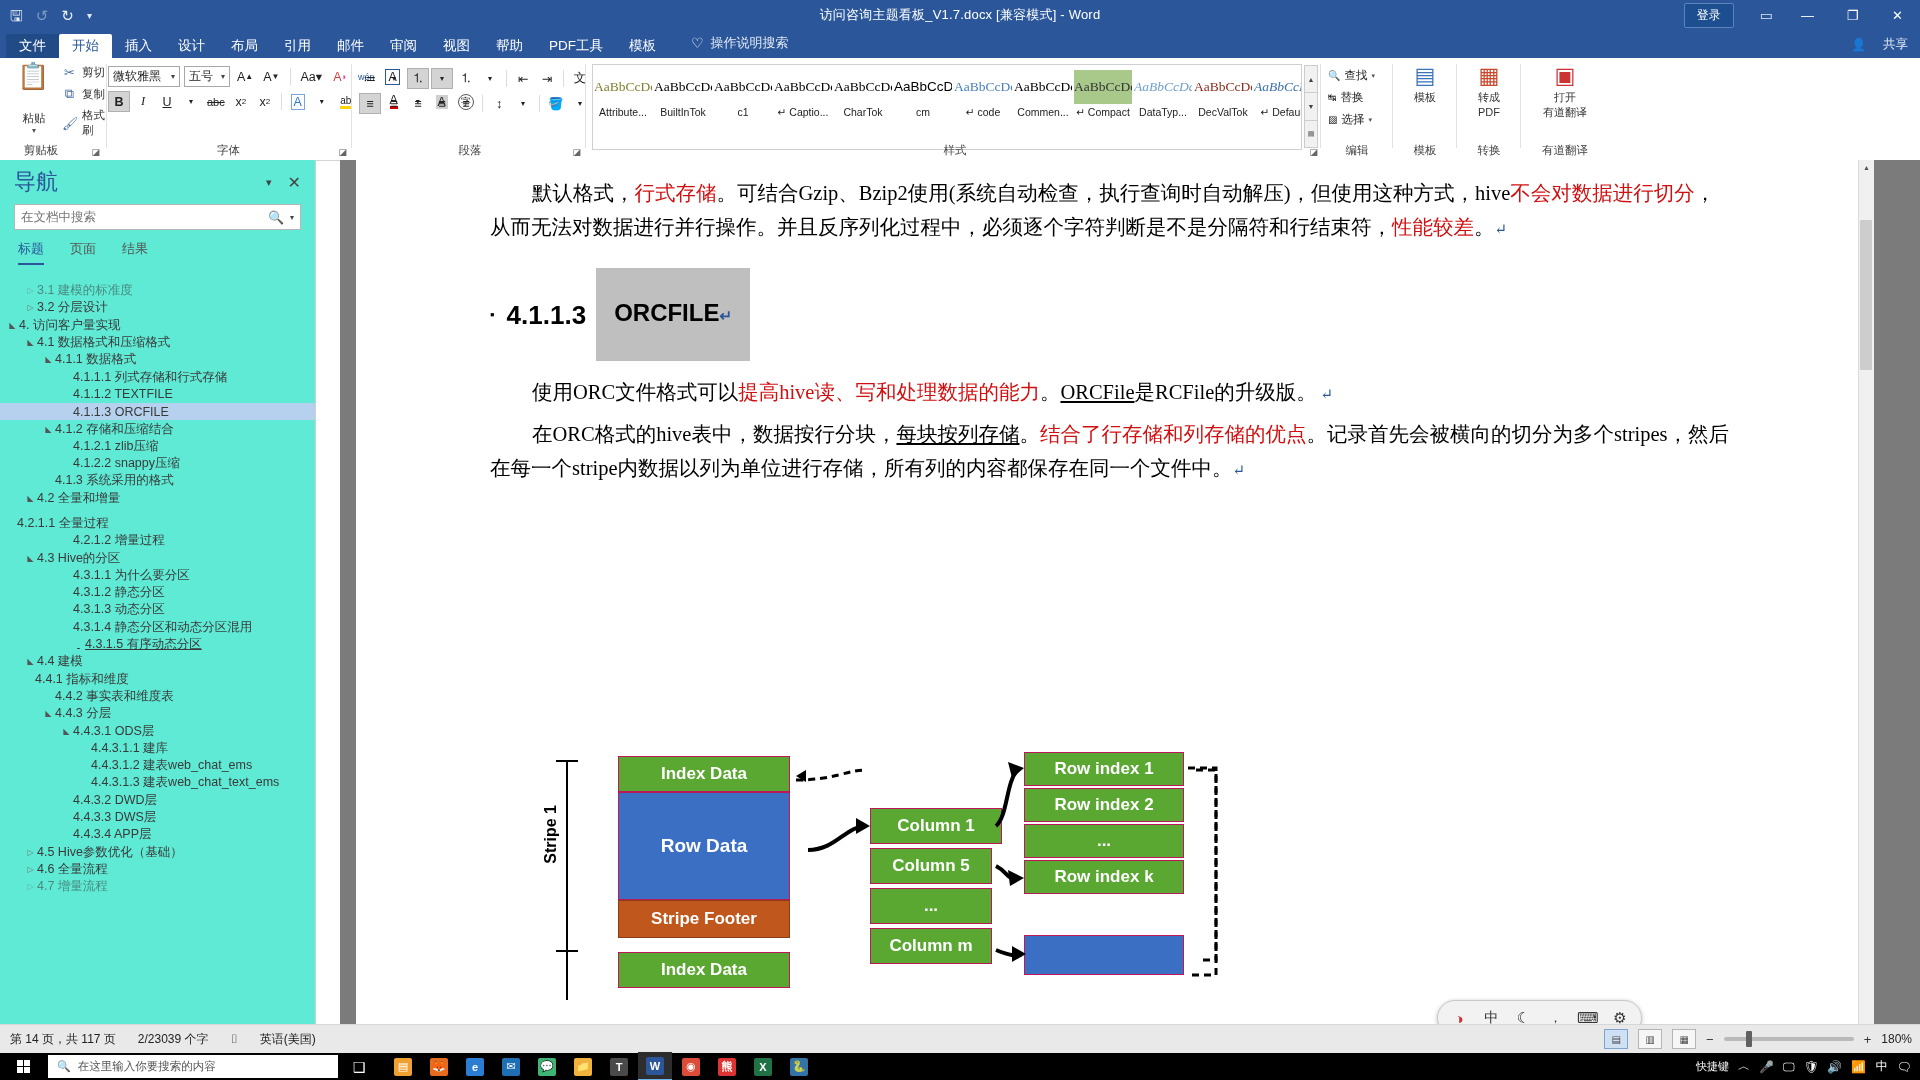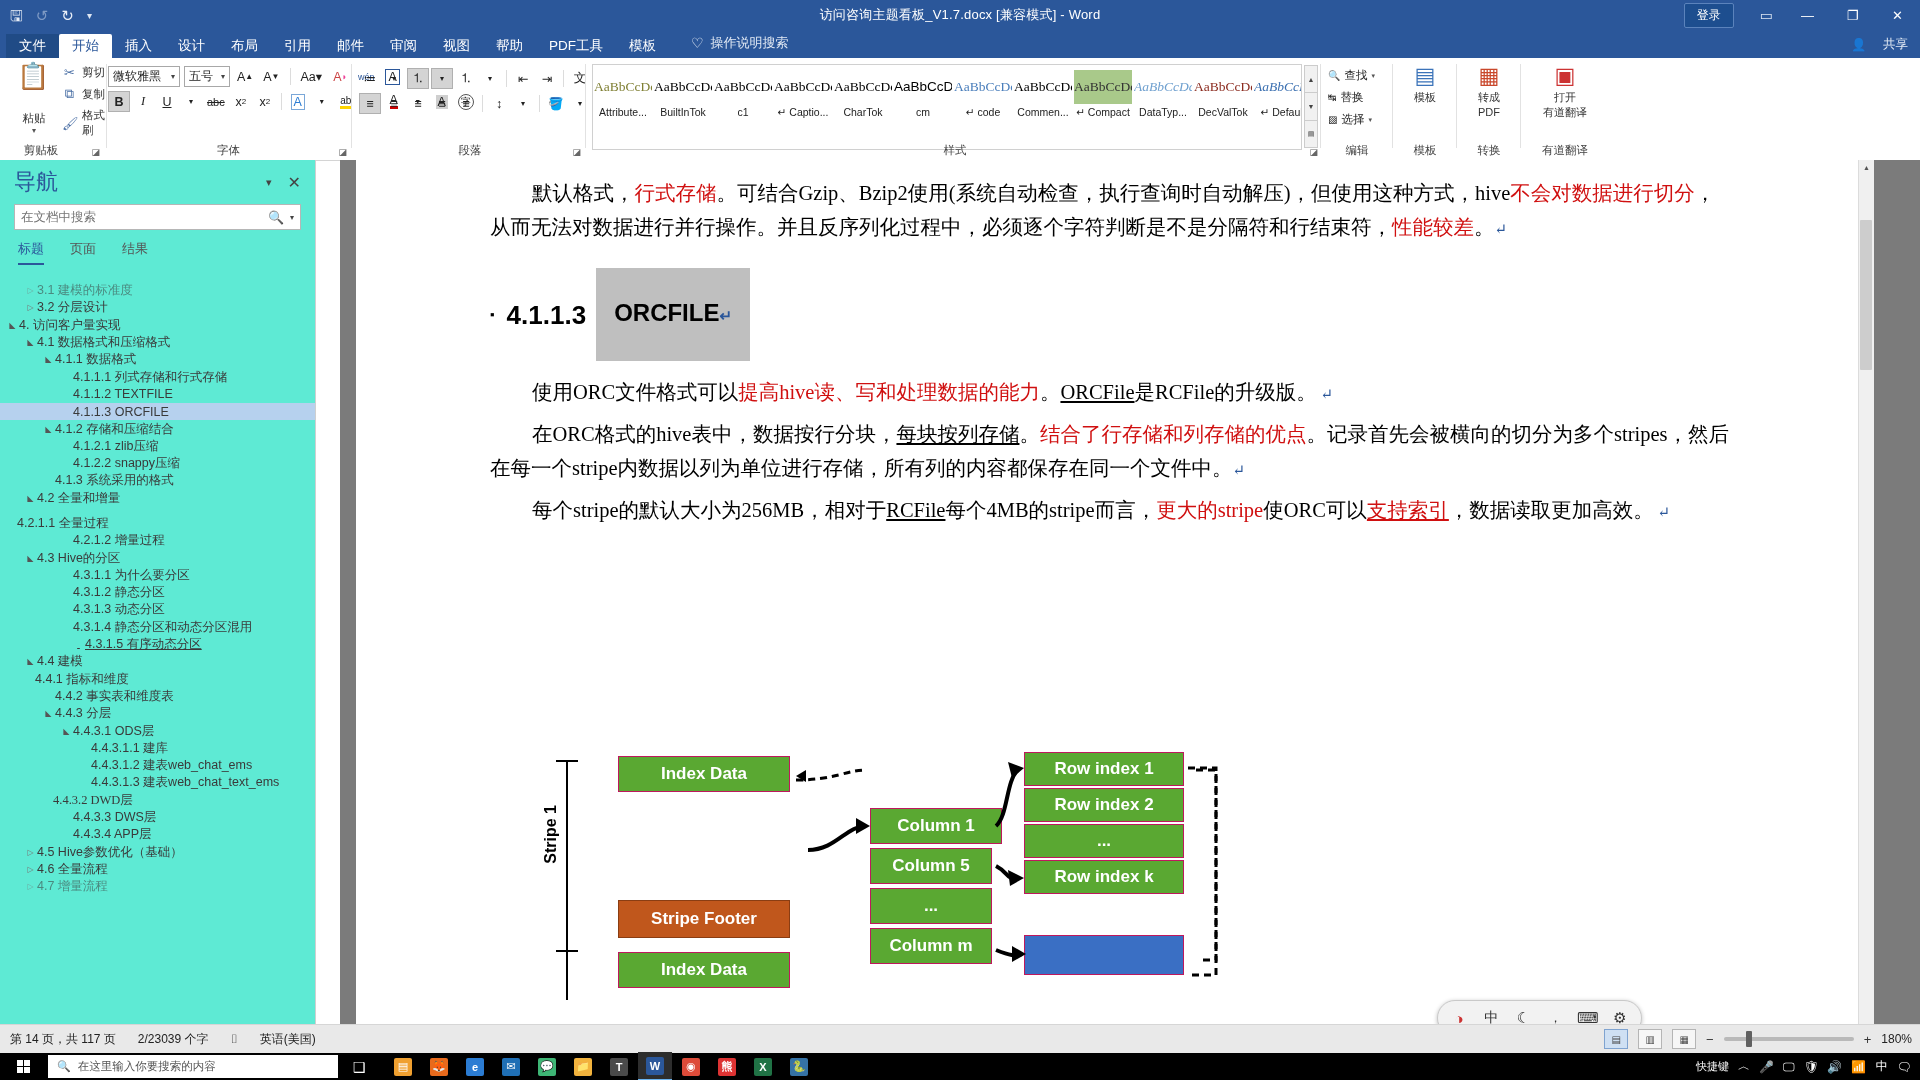--- a/index.html
+++ b/index.html
@@ -664,21 +664,21 @@
           <span>4.4.3.1.1  建库</span>
         </div>
         <div class="tnode" style="padding-left: 78px;">
           <span class="tw empty">·</span>
           <span>4.4.3.1.2  建表web_chat_ems</span>
         </div>
         <div class="tnode" style="padding-left: 78px;">
           <span class="tw empty">·</span>
           <span>4.4.3.1.3  建表web_chat_text_ems</span>
         </div>
-        <div class="tnode" style="padding-left: 40px; font-family: Liberation Serif, serif;">
+        <div class="tnode" style="padding-left: 60px;">
           <span class="tw empty">·</span>
           <span>4.4.3.2  DWD层</span>
         </div>
         <div class="tnode" style="padding-left: 60px;">
           <span class="tw empty">·</span>
           <span>4.4.3.3  DWS层</span>
         </div>
         <div class="tnode" style="padding-left: 60px;">
           <span class="tw empty">·</span>
           <span>4.4.3.4  APP层</span>
@@ -713,32 +713,30 @@
         </div>
 
         <p class="p">
           <span>使用ORC文件格式可以</span><span class="red">提高hive读、写和处理数据的能力</span><span>。</span><span class="ul">ORCFile</span><span>是RCFile的升级版。</span><span class="pilcrow"> ↵</span>
         </p>
 
         <p class="p">
           <span>在ORC格式的hive表中，数据按行分块，</span><span class="ul">每块按列存储</span><span>。</span><span class="red">结合了行存储和列存储的优点</span><span>。记录首先会被横向的切分为多个stripes，然后在每一个stripe内数据以列为单位进行存储，所有列的内容都保存在同一个文件中。</span><span class="pilcrow">↵</span>
         </p>
 
-        <p class="p">
-          <span>每个stripe的默认大小为256MB，相对于</span><span class="ul">RCFile</span><span>每个4MB的stripe而言，</span><span class="red">更大的stripe</span><span>使ORC可以</span><span class="red ul">支持索引</span><span>，数据读取更加高效。</span><span class="pilcrow"> ↵</span>
-        </p>
       </div>
 
       <div class="diagram">
         <div class="axisline" style="left:10px;top:0;width:2px;height:240px;"></div>
         <div class="axisline" style="left:0;top:0;width:22px;height:2px;"></div>
         <div class="axisline" style="left:0;top:190px;width:22px;height:2px;"></div>
         <div class="stripelabel" style="left:-14px;top:45px;">Stripe 1</div>
 
         <div class="dbox green" style="left:62px;top:-4px;width:172px;height:36px;">Index Data</div>
+        <div class="dbox blue" style="left:62px;top:32px;width:172px;height:108px;font-size:19px;">Row Data</div>
         <div class="dbox orange" style="left:62px;top:140px;width:172px;height:38px;">Stripe Footer</div>
         <div class="dbox green" style="left:62px;top:192px;width:172px;height:36px;">Index Data</div>
 
         <div class="dbox green" style="left:314px;top:48px;width:132px;height:36px;">Column 1</div>
         <div class="dbox green" style="left:314px;top:88px;width:122px;height:36px;">Column 5</div>
         <div class="dbox green" style="left:314px;top:128px;width:122px;height:36px;">...</div>
         <div class="dbox green" style="left:314px;top:168px;width:122px;height:36px;">Column m</div>
 
         <div class="dbox green" style="left:468px;top:-8px;width:160px;height:34px;">Row index 1</div>
         <div class="dbox green" style="left:468px;top:28px;width:160px;height:34px;">Row index 2</div>

